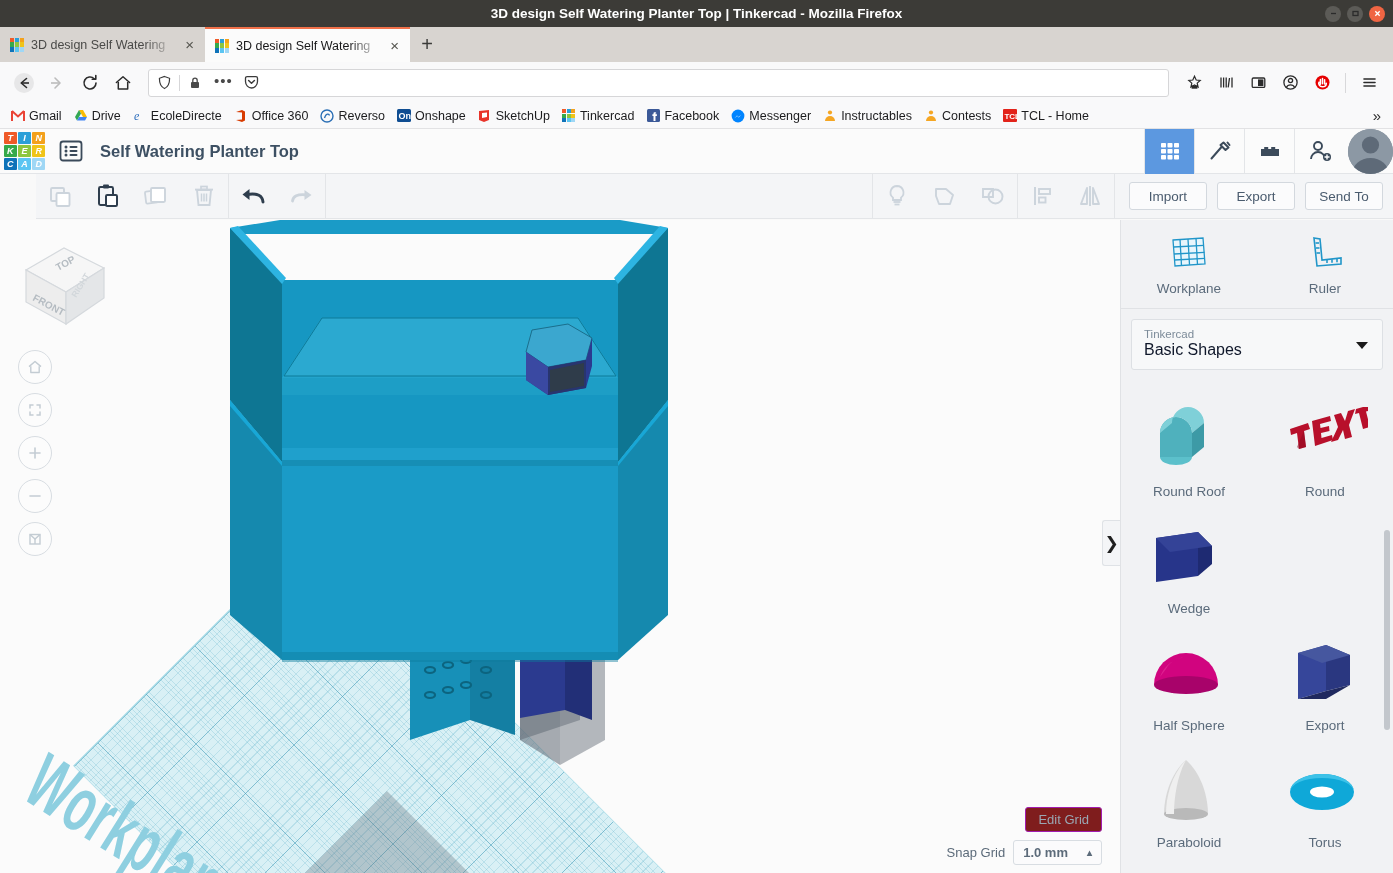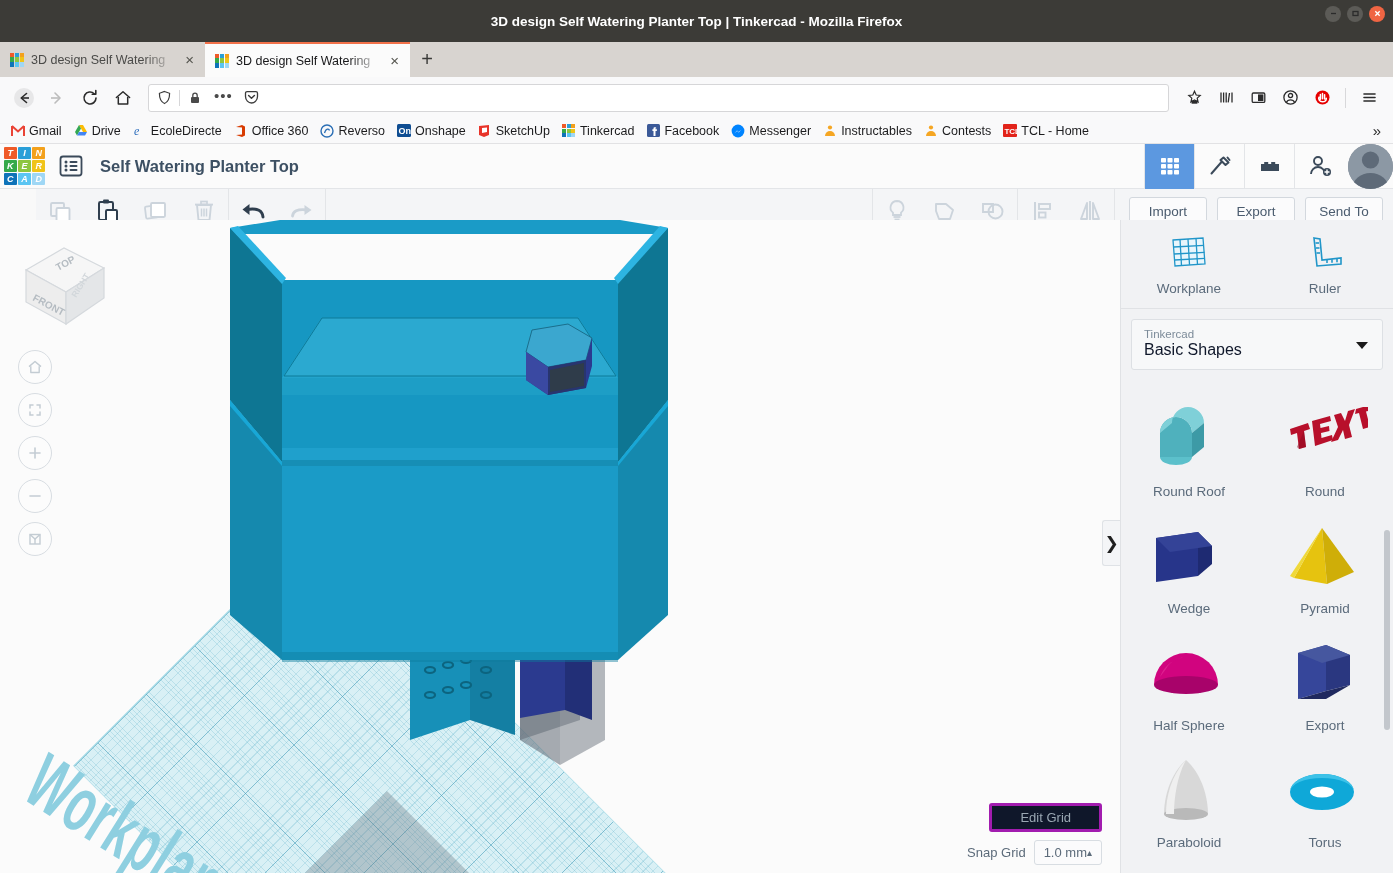--- a/index.html
+++ b/index.html
@@ -6,21 +6,21 @@
   html, body {
     width: 1393px; height: 873px;
     overflow: hidden;
     font-family: "Liberation Sans", sans-serif;
     background: #f9f9f9;
   }
   body { position: relative; }
 
   
   .titlebar {
-    height: 42px; background: #3c3b37; color: #ffffff;
+    height: 27px; background: #3c3b37; color: #ffffff;
     display: flex; align-items: center; justify-content: center;
     position: relative; font-size: 13.5px; font-weight: bold;
   }
   .win-buttons { position: absolute; right: 8px; top: 0; height: 27px; display: flex; align-items: center; gap: 6px; }
   .win-btn { width: 16px; height: 16px; border-radius: 50%; background: #5c5b57;
              display: flex; align-items: center; justify-content: center; }
   .win-btn.close { background: #f06543; }
   .win-btn svg { display:block; }
 
   
@@ -120,26 +120,26 @@
 
   
   .viewcube { position: absolute; left: 14px; top: 18px; width: 100px; height: 95px; }
   .vcontrols { position: absolute; left: 18px; top: 130px; display: flex; flex-direction: column; gap: 9px; }
   .vcircle { width: 34px; height: 34px; border-radius: 50%; border: 1.3px solid #d8dde2;
              display: flex; align-items: center; justify-content: center; color: #c3ccd3; background: rgba(255,255,255,0.25); }
 
   
   .gridctl { position: absolute; right: 18px; bottom: 8px; display: flex; flex-direction: column;
              align-items: flex-end; gap: 8px; }
-  .edit-grid { border: 3px solid #a21caf; border-radius: 3px; background: #0f172a; color: #9aa7b3;
-               font-size: 13px; padding: 4px 28px; }
+  .edit-grid { border: 1px solid #a21caf; border-radius: 3px; background: #7f1d1d; color: #9aa7b3;
+               font-size: 13px; padding: 4px 12px; }
   .snaprow { display: flex; align-items: center; gap: 8px; }
   .snaplabel { font-size: 13px; color: #5c6b7a; }
   .snapsel { border: 1px solid #d8dde2; border-radius: 3px; background: #fbfbfc; color: #5c6b7a;
-             font-size: 13px; padding: 4px 9px; display:flex; align-items:center; gap: 0; }
+             font-size: 13px; padding: 4px 9px; display:flex; align-items:center; gap: 19px; font-weight: bold; }
 
   
   .panel-handle { position: absolute; right: 0; top: 300px; width: 18px; height: 46px;
                   background: #f4f5f7; border: 1px solid #dfe2e6; border-right: none;
                   border-radius: 3px 0 0 3px; display:flex; align-items:center; justify-content:center;
                   font-size: 17px; color: #1f1f1f; z-index: 5; }
 
   
   .sidebar { width: 273px; background: #f1f2f4; border-left: 1px solid #e0e2e5;
              display: flex; flex-direction: column; position: relative; }
@@ -841,30 +841,20 @@
         <div class="sb-row">
           <div class="sb-cell">
             <div class="shape-art">
               <svg width="86" height="66" viewBox="0 0 86 66">
                 <path d="M10 14 L52 8 L52 52 L10 58 Z" fill="#27358a"></path>
                 <path d="M52 8 L66 22 L66 40 L52 52 Z" fill="#1e2a72"></path>
                 <path d="M10 14 L52 8 L66 22 L24 28 Z" fill="#344397"></path>
               </svg>
             </div>
             <span>Wedge</span>
-          </div>
-          <div class="sb-cell">
-            <div class="shape-art">
-              <svg width="86" height="66" viewBox="0 0 86 66">
-                <path d="M40 4 L12 54 L45 60 Z" fill="#e6c30f"></path>
-                <path d="M40 4 L45 60 L72 48 Z" fill="#cfae08"></path>
-                <path d="M40 4 L12 54 L8 52 Z" fill="#f0d93a"></path>
-              </svg>
-            </div>
-            <span>Pyramid</span>
           </div>
         </div>
         <div class="sb-row">
           <div class="sb-cell">
             <div class="shape-art">
               <svg width="86" height="66" viewBox="0 0 86 66">
                 <path d="M8 44 a32 32 0 0 1 64 0 Z" fill="#d1047f"></path>
                 <ellipse cx="40" cy="44" rx="32" ry="9" fill="#a8036a"></ellipse>
                 <path d="M20 28 a24 22 0 0 1 22 -12 a30 30 0 0 0-28 20 Z" fill="#e8389f" opacity="0.55"></path>
               </svg>

